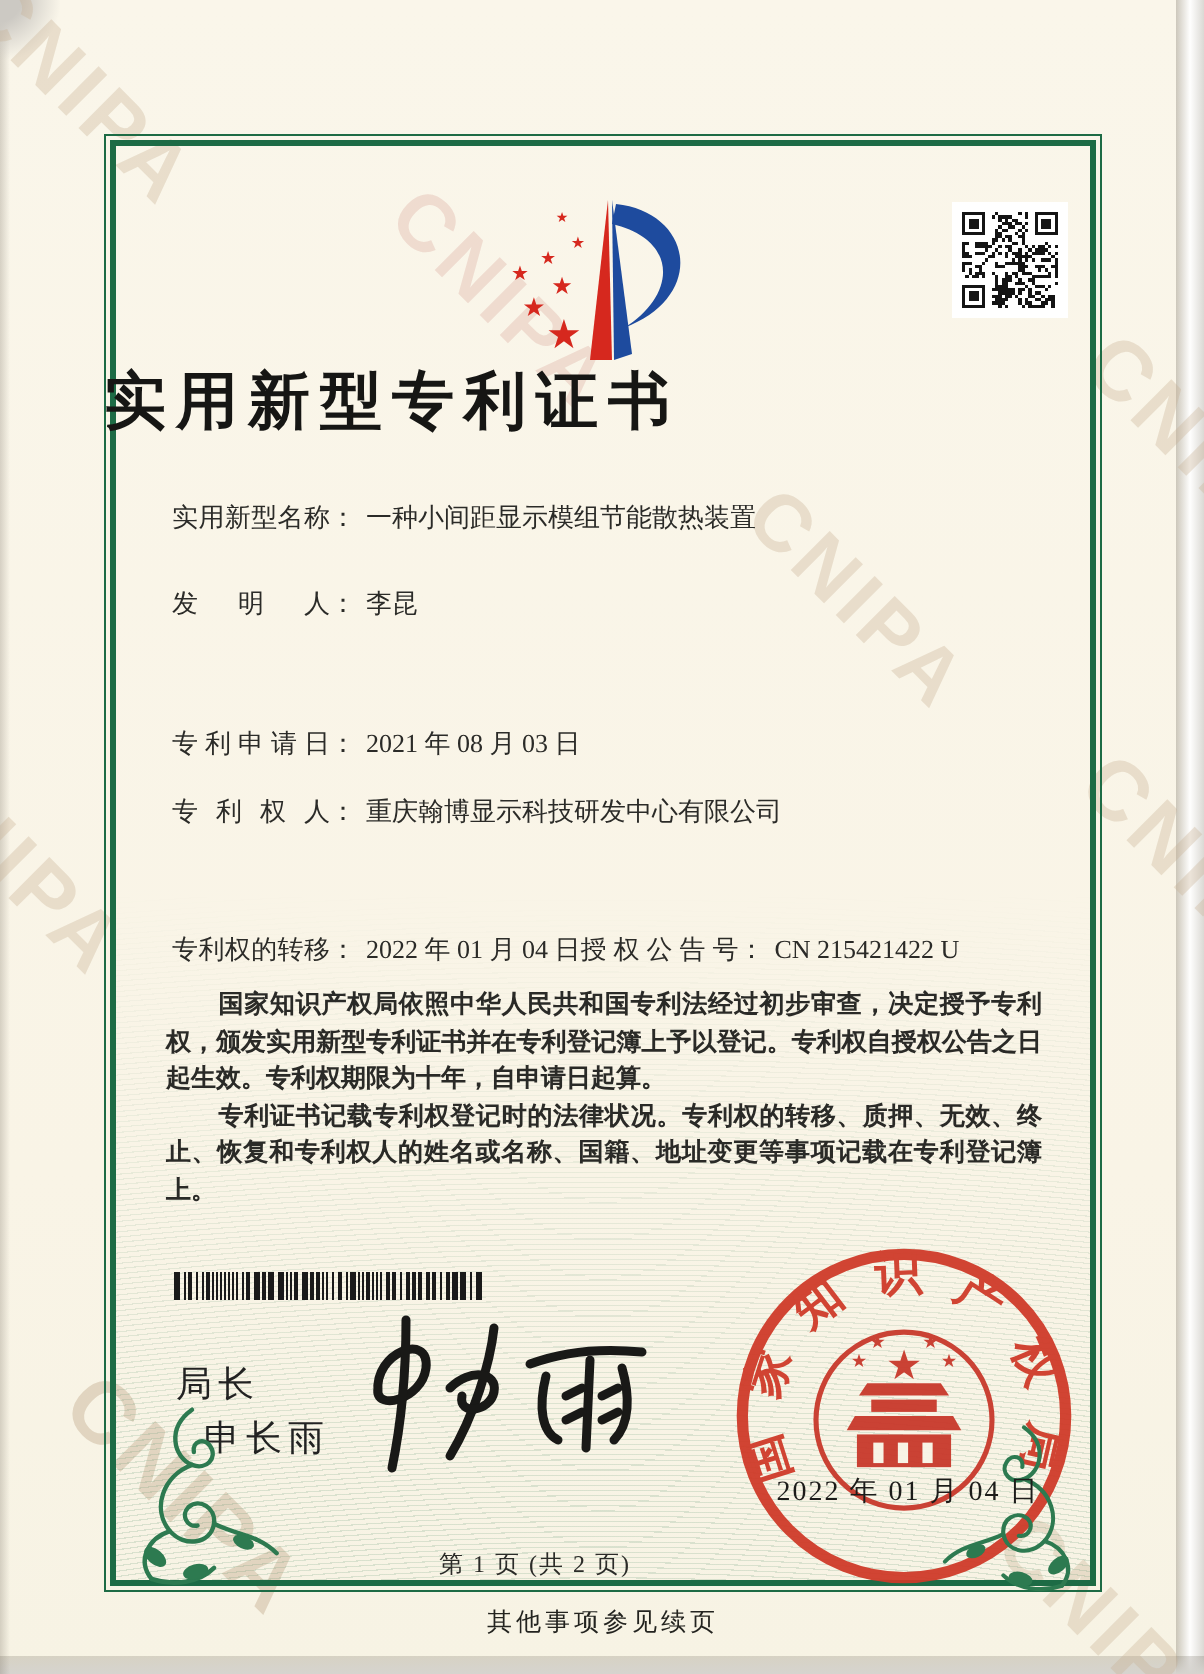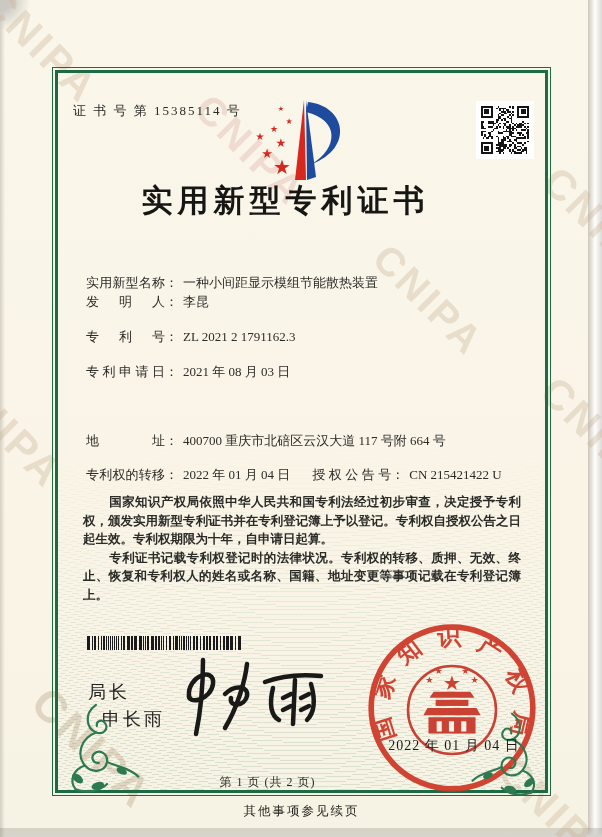--- a/index.html
+++ b/index.html
@@ -15,25 +15,25 @@
   .wm { position:absolute; font-family:"Liberation Sans","DejaVu Sans",sans-serif; font-weight:bold; letter-spacing:3px; color:rgba(198,176,146,.34); transform:translate(-50%,-50%) rotate(45deg); white-space:nowrap; z-index:1; }
 
   .frame { position:absolute; left:52px; top:67px; width:499px; height:729px; border:1.5px solid #1d6b45; z-index:2; }
   .frame-inner { position:absolute; inset:2px; border:3px solid #1d6b45; }
   .waves { position:absolute; inset:5px; background:repeating-radial-gradient(ellipse 900px 420px at 50% 150%, rgba(96,152,116,.20) 0 1.2px, rgba(96,152,116,0) 1.2px 5.5px);
            -webkit-mask-image:linear-gradient(to bottom, transparent 0 52%, rgba(0,0,0,.55) 72%, #000 92%);
            mask-image:linear-gradient(to bottom, transparent 0 52%, rgba(0,0,0,.55) 72%, #000 92%); }
 
   .abs { position:absolute; z-index:3; }
   .cert-no { left:73px; top:102px; font-size:13px; letter-spacing:2px; }
-  .title { left:36px; top:180px; width:499px; text-align:center; font-size:31px; font-weight:bold; letter-spacing:5px; color:#161614; }
+  .title { left:52px; top:180px; width:499px; font-size:31px; font-weight:bold; letter-spacing:5px; color:#161614; }
 
   .row { left:86px; width:445px; font-size:13px; white-space:nowrap; }
   .lab { display:inline-block; width:79px; text-align:justify; text-align-last:justify; vertical-align:top; }
-  .lab2 { display:inline-block; width:79px; margin-left:22px; text-align:justify; text-align-last:justify; vertical-align:top; }
+  .lab2 { display:inline-block; width:79px; text-align:justify; text-align-last:justify; vertical-align:top; }
   .val { margin-left:5px; }
 
   .paras { left:83px; top:493px; width:438px; font-size:12.5px; line-height:18.5px; text-align:justify; color:#2a2a27;font-weight:bold; }
   .paras p { text-indent:2.1em; }
 
   .signer { font-size:18px; letter-spacing:3px; color:#222; }
   .seal-date { left:366px; top:737px; width:176px; text-align:center; font-size:14px; letter-spacing:1px; color:#1c1c1a; z-index:5; }
   .footer-page { left:52px; top:774px; width:431px; text-align:center; font-size:12px; letter-spacing:1px; }
   .continuation { left:52px; top:803px; width:499px; text-align:center; font-size:12.5px; letter-spacing:2px; color:#23231f; }
 
@@ -52,21 +52,20 @@
   <span class="wm" style="left:5px; top:430px; font-size:42px;">CNIPA</span>
   <span class="wm" style="left:598px; top:435px; font-size:42px;">CNIPA</span>
   <span class="wm" style="left:92px; top:748px; font-size:44px; color:rgba(198,176,146,.45);">CNIPA</span>
   <span class="wm" style="left:556px; top:815px; font-size:42px;">CNIPA</span>
 
   <div class="frame">
     <div class="frame-inner"></div>
     <div class="waves"></div>
   </div>
 
-  <div class="abs cert-no">证 书 号 第 15385114 号</div>
 
   <svg class="abs" style="left:250px; top:96px;" width="110" height="90" viewBox="0 0 110 90">
     <path d="M58,6 C96,10 104,52 62,68 C88,52 90,24 56,16 Z" fill="#1e4b9e"></path>
     <polygon points="54,4 45,84 56,84" fill="#d6281e"></polygon>
     <polygon points="56,4 57,84 66,81" fill="#1e4b9e"></polygon>
     <g fill="#d6281e" font-family="'DejaVu Sans',sans-serif" text-anchor="middle">
       <text x="32" y="78" font-size="20">★</text>
       <text x="17" y="62" font-size="13">★</text>
       <text x="31" y="51" font-size="12">★</text>
       <text x="10" y="44" font-size="10">★</text>
@@ -80,34 +79,31 @@
     <svg width="48" height="48" viewBox="0 0 29 29" shape-rendering="crispEdges">
       <path id="qr-mods" fill="#141414" d="M10 0h1v1h-1zM17 0h1v1h-1zM19 0h1v1h-1zM9 1h1v1h-1zM11 1h1v1h-1zM12 1h1v1h-1zM13 1h1v1h-1zM14 1h1v1h-1zM19 1h1v1h-1zM11 2h1v1h-1zM13 2h1v1h-1zM15 2h1v1h-1zM16 2h1v1h-1zM12 3h1v1h-1zM13 3h1v1h-1zM14 3h1v1h-1zM16 3h1v1h-1zM17 3h1v1h-1zM19 3h1v1h-1zM11 4h1v1h-1zM14 4h1v1h-1zM15 4h1v1h-1zM18 4h1v1h-1zM10 5h1v1h-1zM12 5h1v1h-1zM13 5h1v1h-1zM17 5h1v1h-1zM19 5h1v1h-1zM10 6h1v1h-1zM11 6h1v1h-1zM16 6h1v1h-1zM18 6h1v1h-1zM10 7h1v1h-1zM11 7h1v1h-1zM13 7h1v1h-1zM14 7h1v1h-1zM17 7h1v1h-1zM18 7h1v1h-1zM9 8h1v1h-1zM10 8h1v1h-1zM12 8h1v1h-1zM14 8h1v1h-1zM18 8h1v1h-1zM0 9h1v1h-1zM1 9h1v1h-1zM4 9h1v1h-1zM5 9h1v1h-1zM6 9h1v1h-1zM7 9h1v1h-1zM9 9h1v1h-1zM15 9h1v1h-1zM16 9h1v1h-1zM18 9h1v1h-1zM25 9h1v1h-1zM0 10h1v1h-1zM4 10h1v1h-1zM5 10h1v1h-1zM6 10h1v1h-1zM7 10h1v1h-1zM8 10h1v1h-1zM11 10h1v1h-1zM13 10h1v1h-1zM14 10h1v1h-1zM19 10h1v1h-1zM21 10h1v1h-1zM23 10h1v1h-1zM24 10h1v1h-1zM26 10h1v1h-1zM28 10h1v1h-1zM0 11h1v1h-1zM7 11h1v1h-1zM10 11h1v1h-1zM14 11h1v1h-1zM17 11h1v1h-1zM20 11h1v1h-1zM22 11h1v1h-1zM23 11h1v1h-1zM24 11h1v1h-1zM25 11h1v1h-1zM0 12h1v1h-1zM1 12h1v1h-1zM4 12h1v1h-1zM5 12h1v1h-1zM6 12h1v1h-1zM9 12h1v1h-1zM11 12h1v1h-1zM13 12h1v1h-1zM15 12h1v1h-1zM16 12h1v1h-1zM17 12h1v1h-1zM19 12h1v1h-1zM21 12h1v1h-1zM22 12h1v1h-1zM23 12h1v1h-1zM24 12h1v1h-1zM26 12h1v1h-1zM28 12h1v1h-1zM0 13h1v1h-1zM1 13h1v1h-1zM2 13h1v1h-1zM8 13h1v1h-1zM9 13h1v1h-1zM13 13h1v1h-1zM16 13h1v1h-1zM17 13h1v1h-1zM18 13h1v1h-1zM19 13h1v1h-1zM20 13h1v1h-1zM27 13h1v1h-1zM7 14h1v1h-1zM15 14h1v1h-1zM17 14h1v1h-1zM19 14h1v1h-1zM21 14h1v1h-1zM24 14h1v1h-1zM25 14h1v1h-1zM26 14h1v1h-1zM28 14h1v1h-1zM0 15h1v1h-1zM1 15h1v1h-1zM2 15h1v1h-1zM6 15h1v1h-1zM10 15h1v1h-1zM13 15h1v1h-1zM14 15h1v1h-1zM15 15h1v1h-1zM16 15h1v1h-1zM17 15h1v1h-1zM18 15h1v1h-1zM28 15h1v1h-1zM0 16h1v1h-1zM4 16h1v1h-1zM5 16h1v1h-1zM10 16h1v1h-1zM11 16h1v1h-1zM12 16h1v1h-1zM17 16h1v1h-1zM18 16h1v1h-1zM19 16h1v1h-1zM22 16h1v1h-1zM23 16h1v1h-1zM24 16h1v1h-1zM27 16h1v1h-1zM28 16h1v1h-1zM0 17h1v1h-1zM2 17h1v1h-1zM5 17h1v1h-1zM17 17h1v1h-1zM18 17h1v1h-1zM23 17h1v1h-1zM25 17h1v1h-1zM28 17h1v1h-1zM2 18h1v1h-1zM4 18h1v1h-1zM5 18h1v1h-1zM6 18h1v1h-1zM9 18h1v1h-1zM13 18h1v1h-1zM15 18h1v1h-1zM16 18h1v1h-1zM18 18h1v1h-1zM19 18h1v1h-1zM20 18h1v1h-1zM26 18h1v1h-1zM28 18h1v1h-1zM1 19h1v1h-1zM3 19h1v1h-1zM4 19h1v1h-1zM6 19h1v1h-1zM10 19h1v1h-1zM13 19h1v1h-1zM14 19h1v1h-1zM16 19h1v1h-1zM21 19h1v1h-1zM22 19h1v1h-1zM23 19h1v1h-1zM24 19h1v1h-1zM25 19h1v1h-1zM26 19h1v1h-1zM28 19h1v1h-1zM10 20h1v1h-1zM12 20h1v1h-1zM13 20h1v1h-1zM14 20h1v1h-1zM17 20h1v1h-1zM20 20h1v1h-1zM21 20h1v1h-1zM10 21h1v1h-1zM12 21h1v1h-1zM13 21h1v1h-1zM16 21h1v1h-1zM17 21h1v1h-1zM18 21h1v1h-1zM21 21h1v1h-1zM28 21h1v1h-1zM10 22h1v1h-1zM11 22h1v1h-1zM12 22h1v1h-1zM13 22h1v1h-1zM19 22h1v1h-1zM22 22h1v1h-1zM23 22h1v1h-1zM24 22h1v1h-1zM26 22h1v1h-1zM9 23h1v1h-1zM10 23h1v1h-1zM11 23h1v1h-1zM12 23h1v1h-1zM13 23h1v1h-1zM14 23h1v1h-1zM15 23h1v1h-1zM17 23h1v1h-1zM18 23h1v1h-1zM20 23h1v1h-1zM25 23h1v1h-1zM11 24h1v1h-1zM12 24h1v1h-1zM13 24h1v1h-1zM14 24h1v1h-1zM15 24h1v1h-1zM17 24h1v1h-1zM20 24h1v1h-1zM22 24h1v1h-1zM23 24h1v1h-1zM9 25h1v1h-1zM10 25h1v1h-1zM11 25h1v1h-1zM13 25h1v1h-1zM14 25h1v1h-1zM16 25h1v1h-1zM20 25h1v1h-1zM21 25h1v1h-1zM24 25h1v1h-1zM26 25h1v1h-1zM27 25h1v1h-1zM10 26h1v1h-1zM11 26h1v1h-1zM12 26h1v1h-1zM13 26h1v1h-1zM17 26h1v1h-1zM19 26h1v1h-1zM22 26h1v1h-1zM23 26h1v1h-1zM25 26h1v1h-1zM26 26h1v1h-1zM27 26h1v1h-1zM9 27h1v1h-1zM10 27h1v1h-1zM11 27h1v1h-1zM12 27h1v1h-1zM17 27h1v1h-1zM19 27h1v1h-1zM20 27h1v1h-1zM24 27h1v1h-1zM25 27h1v1h-1zM27 27h1v1h-1zM11 28h1v1h-1zM13 28h1v1h-1zM18 28h1v1h-1zM20 28h1v1h-1zM21 28h1v1h-1zM22 28h1v1h-1zM23 28h1v1h-1zM24 28h1v1h-1zM27 28h1v1h-1z"></path>
       <path fill="#141414" d="M0 0h7v7h-7z M22 0h7v7h-7z M0 22h7v7h-7z"></path>
       <path fill="#ffffff" d="M1 1h5v5h-5z M23 1h5v5h-5z M1 23h5v5h-5z"></path>
       <path fill="#141414" d="M2 2h3v3h-3z M24 2h3v3h-3z M2 24h3v3h-3z"></path>
     </svg>
   </div>
 
   <div class="abs title">实用新型专利证书</div>
 
-  <div class="abs row" style="top:274px;">
+  <div class="abs row" style="top:250px;">
     <span class="lab">实用新型名称</span><span>：</span><span class="val">一种小间距显示模组节能散热装置</span>
   </div>
   <div class="abs row" style="top:293px;font-family:Liberation Serif, serif;">
     <span class="lab">发明人</span><span>：</span><span class="val">李昆</span>
   </div>
-  <div class="abs row" style="top:328px;">
-    <span class="lab">专利号</span><span>：</span><span class="val">ZL 2021 2 1791162.3</span>
-  </div>
   <div class="abs row" style="top:363px;">
     <span class="lab">专利申请日</span><span>：</span><span class="val">2021 年 08 月 03 日</span>
   </div>
-  <div class="abs row" style="top:432px;">
-    <span class="lab">地址</span><span>：</span><span class="val">400700 重庆市北碚区云汉大道 117 号附 664 号</span>
+  <div class="abs row" style="top:397px;">
+    <span class="lab">专利权人</span><span>：</span><span class="val">重庆翰博显示科技研发中心有限公司</span>
   </div>
   <div class="abs row" style="top:466px;">
     <span class="lab">专利权的转移</span><span>：</span><span class="val">2022 年 01 月 04 日</span><span class="lab2">授权公告号</span><span>：</span><span class="val">CN 215421422 U</span>
   </div>
 
   <div class="abs paras">
     <p>国家知识产权局依照中华人民共和国专利法经过初步审查，决定授予专利权，颁发实用新型专利证书并在专利登记簿上予以登记。专利权自授权公告之日起生效。专利权期限为十年，自申请日起算。</p>
     <p>专利证书记载专利权登记时的法律状况。专利权的转移、质押、无效、终止、恢复和专利权人的姓名或名称、国籍、地址变更等事项记载在专利登记簿上。</p>
   </div>
 

